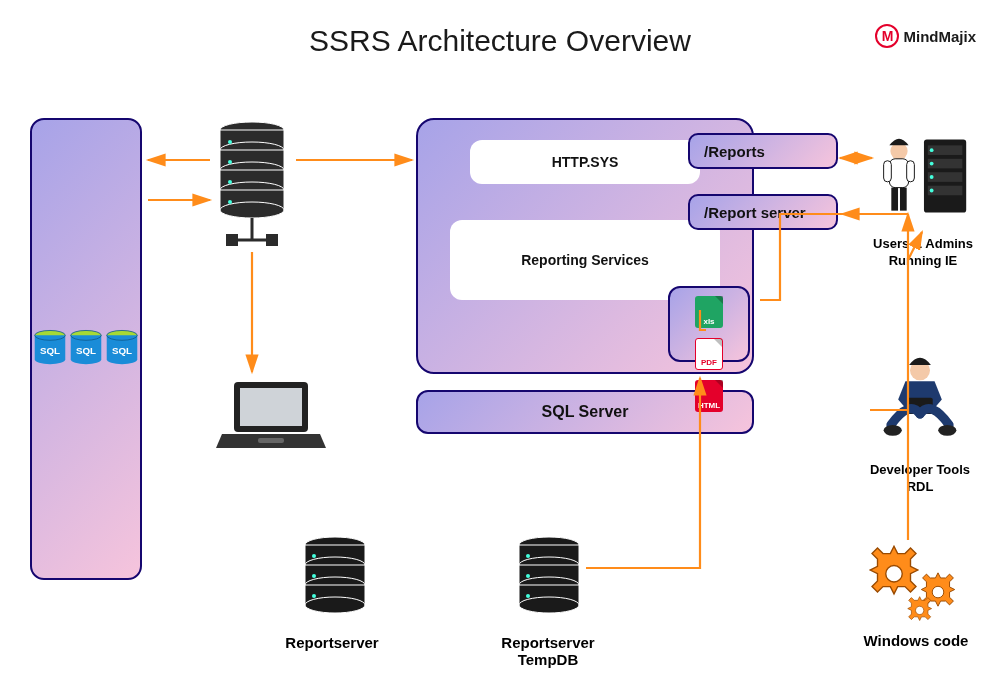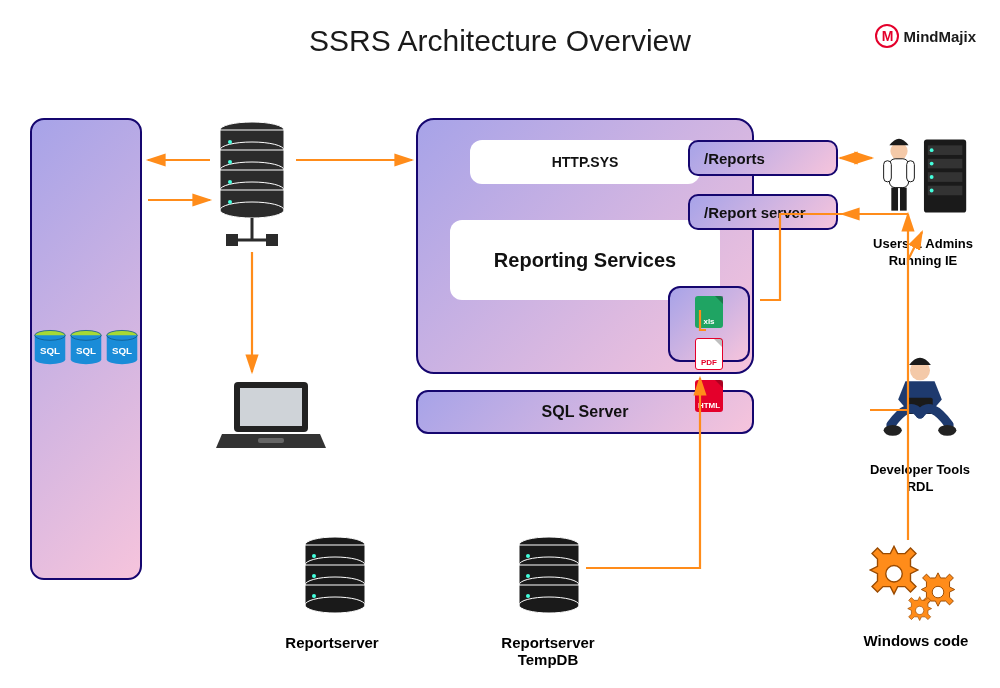--- a/index.html
+++ b/index.html
@@ -75,34 +75,34 @@
   .white-pill {
     background: #fff;
     border-radius: 12px;
     color: #111;
     font-weight: 700;
     font-size: 14px;
     display: flex; align-items: center; justify-content: center;
     margin: 8px auto;
   }
   .pill-http { width: 230px; height: 44px; }
-  .pill-report { width: 270px; height: 80px; margin-top: 36px; font-size: 20px; }
+  .pill-report { width: 270px; height: 80px; margin-top: 36px; font-size: 14px; }
   .sqlserver-bar {
     left: 416px; top: 390px; width: 338px; height: 44px;
     display:flex; align-items:center; justify-content:center;
     font-weight: 700; font-size: 16px; color: #111;
     border-radius: 12px;
   }
   .endpoint {
     left: 688px; width: 150px; height: 36px;
     display:flex; align-items:center; padding-left: 14px;
     font-weight: 700; font-size: 15px; color: #111;
     border-radius: 10px;
   }
-  .ep-reports { top: 140px; }
+  .ep-reports { top: 133px; }
   .ep-reportserver { top: 194px; }
   .files-box {
     left: 668px; top: 286px; width: 82px; height: 76px;
     border-radius: 12px;
     display:flex; flex-wrap:wrap; gap:10px; padding:8px;
     align-content: flex-start; justify-content: center;
   }
   .file-ic { width: 28px; height: 32px; border-radius: 3px; display:flex; align-items:flex-end; justify-content:center; font-size:8px; font-weight:700; color:#fff; padding-bottom:2px; position:relative; }
   .file-ic::before { content:""; position:absolute; top:0; right:0; width:0; height:0; border-left:8px solid transparent; border-top:8px solid rgba(0,0,0,0.25); }
   .fxls { background:#1fa463; }

